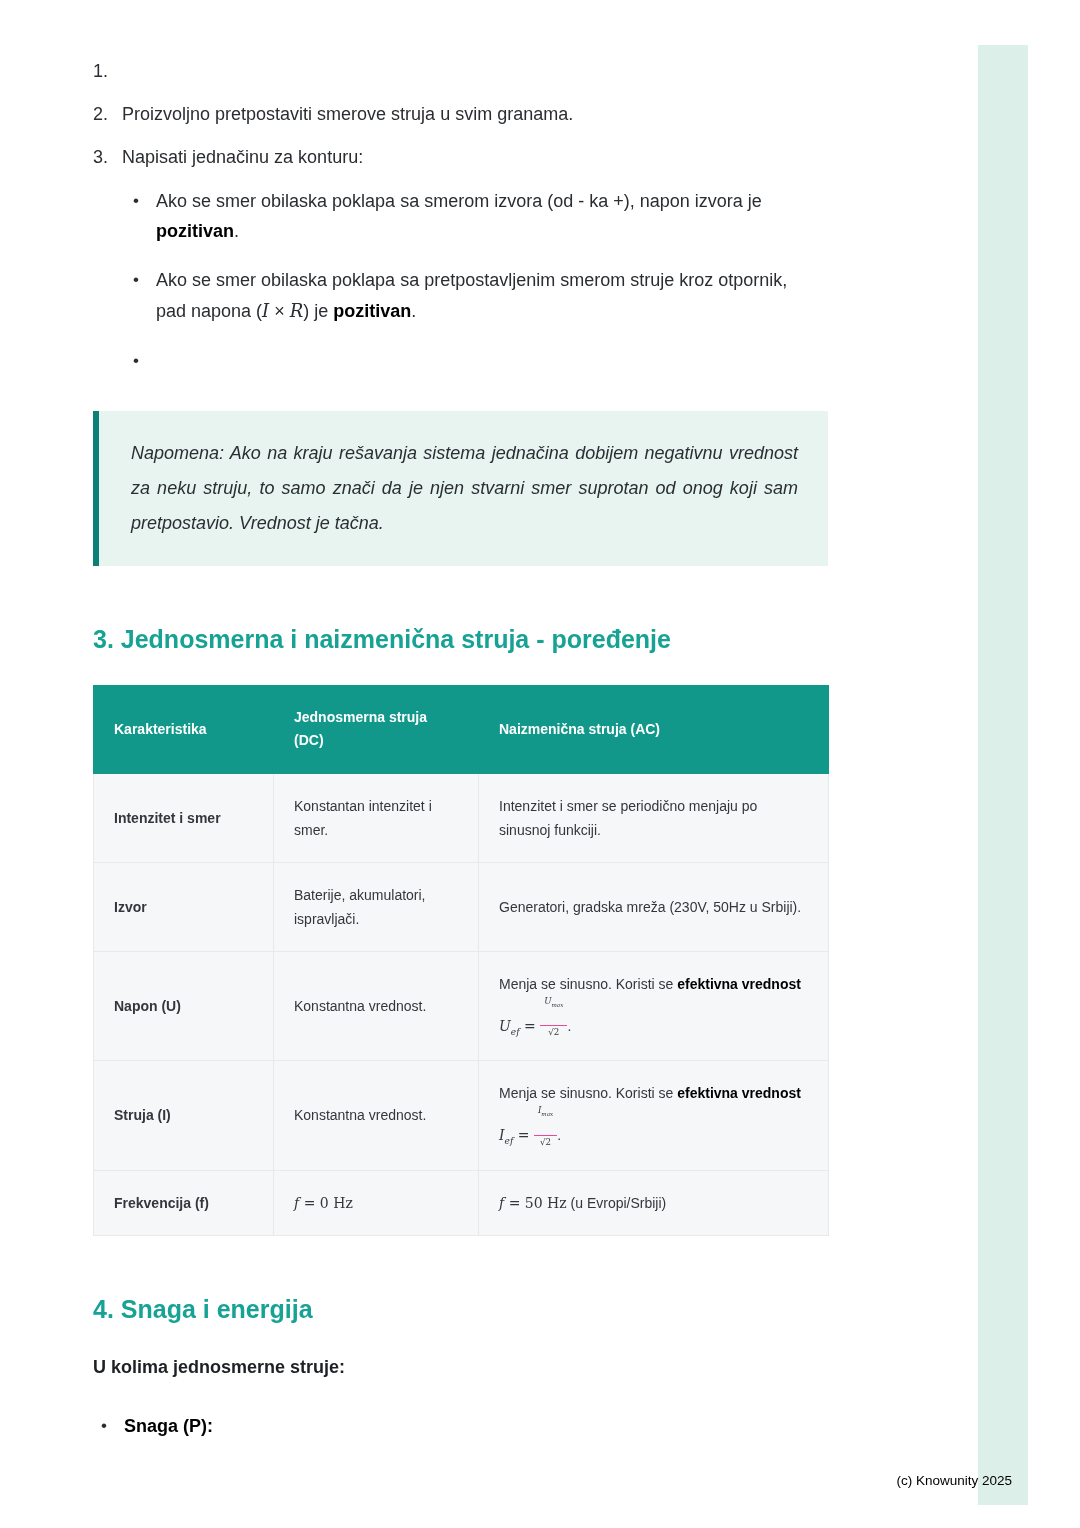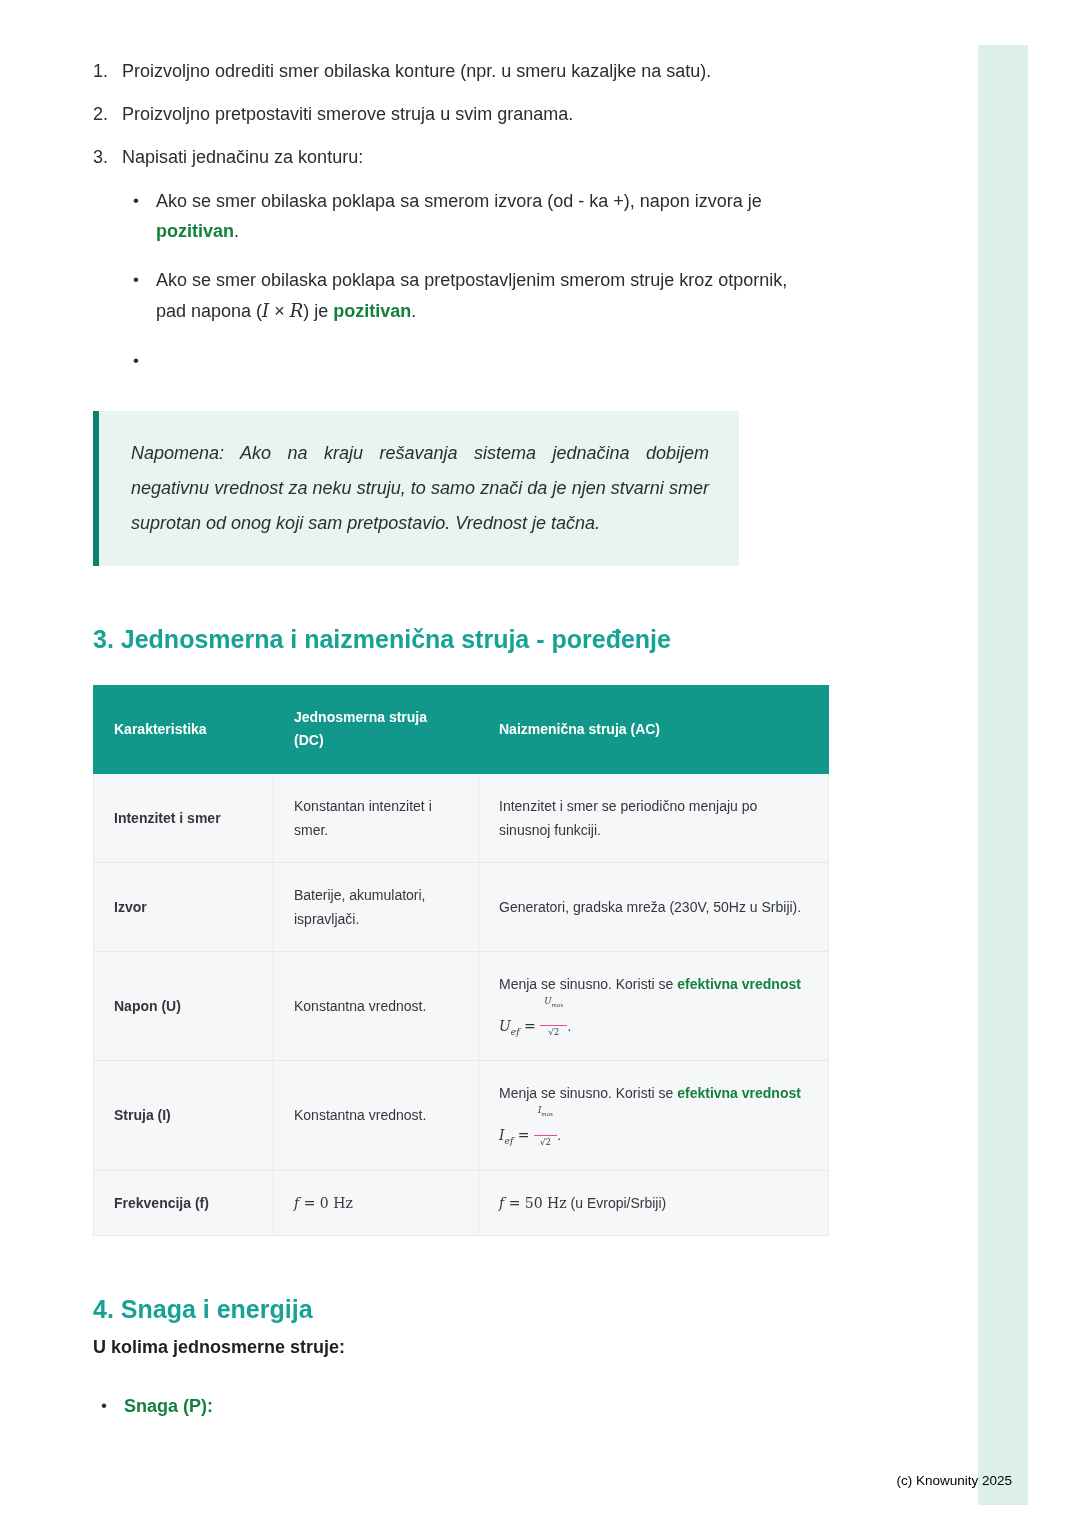--- a/index.html
+++ b/index.html
@@ -25,36 +25,36 @@
     width:828px;
   }
   
   .step { display:flex; font-size:18px; line-height:1.5; margin-bottom:16px; }
   .step-num { flex:none; width:24px; text-align:left; }
   .step-text { padding-left:5px; }
   .sub-bullets { margin:14px 0 0 40px; }
   .bullet-row { display:flex; font-size:18px; line-height:1.65; margin-bottom:20px; }
   .bullet-dot { flex:none; width:23px; font-size:17px; }
   .bullet-text { padding-left:0; max-width:655px; }
-  b { font-weight:700; color:#15803d; }
+  b { font-weight:700; color:#000000; }
   
   .mvar { font-family:"DejaVu Serif","Liberation Serif",serif; font-style:italic; }
   .mtext { font-family:"DejaVu Serif","Liberation Serif",serif; }
   sub.msub { font-family:"DejaVu Serif","Liberation Serif",serif; font-style:italic; font-size:0.65em; }
   .frac {
     display:inline-block; vertical-align:-0.5em; text-align:center;
     font-size:0.62em; line-height:1.15;
     font-family:"DejaVu Serif","Liberation Serif",serif;
   }
   .frac .num { display:block; border-bottom:1px solid #ec4899; padding:0 4px 17px; }
   .frac .den { display:block; padding-top:1px; }
   
   .note {
     margin-top:36px;
-    width:646px;
+    width:735px;
     background:#e7f4f0;
     border-left:6px solid #0c8074;
     padding:25px 30px 25px 32px;
   }
   .note p {
     font-style:italic;
     font-size:18px;
     line-height:1.95;
     text-align:justify;
     color:#2b2e33;
@@ -88,42 +88,41 @@
   table.compare td {
     background:#f6f7f8;
     border:1px solid #e7e9eb;
     vertical-align:middle;
     padding:20px 20px;
     line-height:1.72;
     color:#33373c;
   }
   td.feature { font-weight:700; color:#1d2024; }
   
-  .bold-intro { margin-top:12px; font-size:18px; font-weight:700; color:#1d2024; }
+  .bold-intro { margin-top:32px; font-size:18px; font-weight:700; color:#1d2024; }
   .s4-bullet { margin-top:34px; margin-left:8px; }
   
   .footer {
     position:absolute;
     right:68px; bottom:40px;
     font-size:13.5px;
     color:#000000;
     z-index:2;
   }
 </style>
 </head>
 <body>
 
 <div class="right-strip"></div>
 
 <div class="content">
 
   <div>
     <div class="step">
       <span class="step-num">1.</span>
-      <span class="step-text">Proizvoljno odrediti smer obilaska konture (npr. u smeru kazaljke na satu).</span>
     </div>
     <div class="step">
       <span class="step-num">2.</span>
       <span class="step-text">Proizvoljno pretpostaviti smerove struja u svim granama.</span>
     </div>
     <div class="step">
       <span class="step-num">3.</span>
       <span class="step-text">Napisati jednačinu za konturu:</span>
     </div>
 

